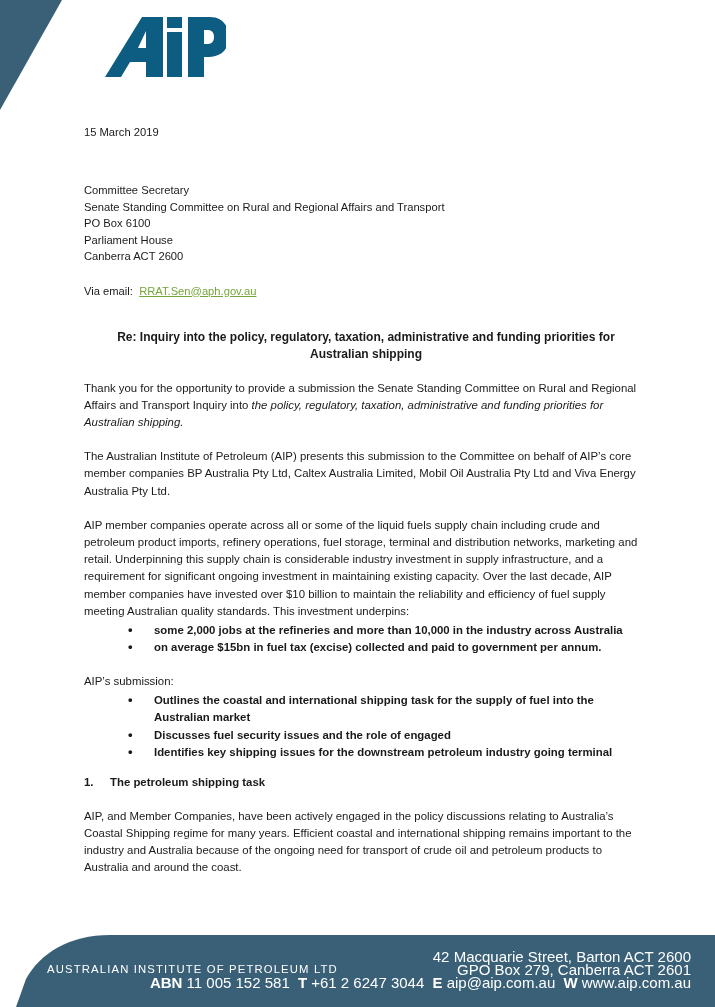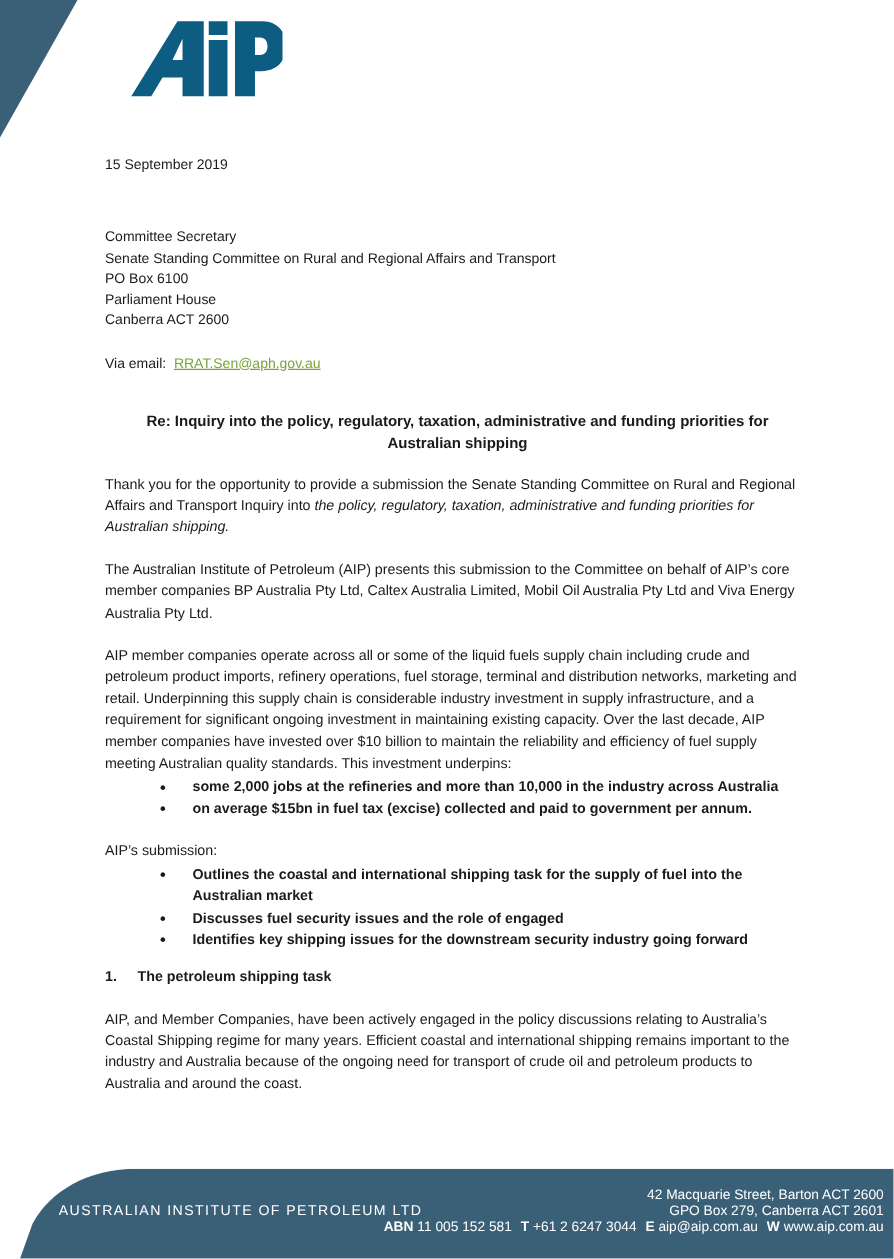--- a/index.html
+++ b/index.html
@@ -144,25 +144,25 @@
     position: absolute;
     left: 47px;
     top: 28px;
     font-size: 11.3px;
     letter-spacing: 1.15px;
     color: #ffffff;
     white-space: nowrap;
   }
   .footer-contact {
     position: absolute;
-    right: 8px;
+    right: 24px;
     top: 15px;
     text-align: right;
     color: #ffffff;
-    font-size: 11px;
+    font-size: 15px;
     line-height: 13.2px;
     white-space: nowrap;
   }
   .footer-contact .bold { font-weight: bold; }
   .footer-contact .sp { display: inline-block; width: 4px; }
 </style>
 </head>
 <body>
 
 <div class="page">
@@ -181,21 +181,21 @@
       <rect x="126" y="36" width="30" height="90"></rect>
 
       <path d="M168 6 L212 6 C236 6 250 24 250 46 C250 70 234 86 210 86
                L200 86 L200 126 L168 126 Z
                M200 32 L200 60 L208 60 C216 60 220 54 220 46 C220 38 216 32 208 32 Z"></path>
     </g>
   </svg>
 
   <div class="content">
 
-    <div class="date-line">15 September 2019</div>
+    <div class="date-line">15 March 2019</div>
 
     <div class="addr-block">
       <div class="addr-line">Committee Secretary</div>
       <div class="addr-line">Senate Standing Committee on Rural and Regional Affairs and Transport</div>
       <div class="addr-line">PO Box 6100</div>
       <div class="addr-line">Parliament House</div>
       <div class="addr-line">Canberra ACT 2600</div>
     </div>
 
     <div class="via-line">
@@ -214,21 +214,21 @@
     <ul class="bullets">
       <li>some 2,000 jobs at the refineries and more than 10,000 in the industry across Australia</li>
       <li>on average $15bn in fuel tax (excise) collected and paid to government per annum.</li>
     </ul>
 
     <p class="para tight">AIP’s submission:</p>
 
     <ul class="bullets">
       <li>Outlines the coastal and international shipping task for the supply of fuel into the Australian market</li>
       <li>Discusses fuel security issues and the role of engaged</li>
-      <li>Identifies key shipping issues for the downstream security industry going forward</li>
+      <li>Identifies key shipping issues for the downstream petroleum industry going terminal</li>
     </ul>
 
     <div class="numbered-heading">
       <span class="num">1.</span><span>The petroleum shipping task</span>
     </div>
 
     <p class="para">AIP, and Member Companies, have been actively engaged in the policy discussions relating to Australia’s Coastal Shipping regime for many years.  Efficient coastal and international shipping remains important to the industry and Australia because of the ongoing need for transport of crude oil and petroleum products to Australia and around the coast.</p>
 
   </div>
 </div>

